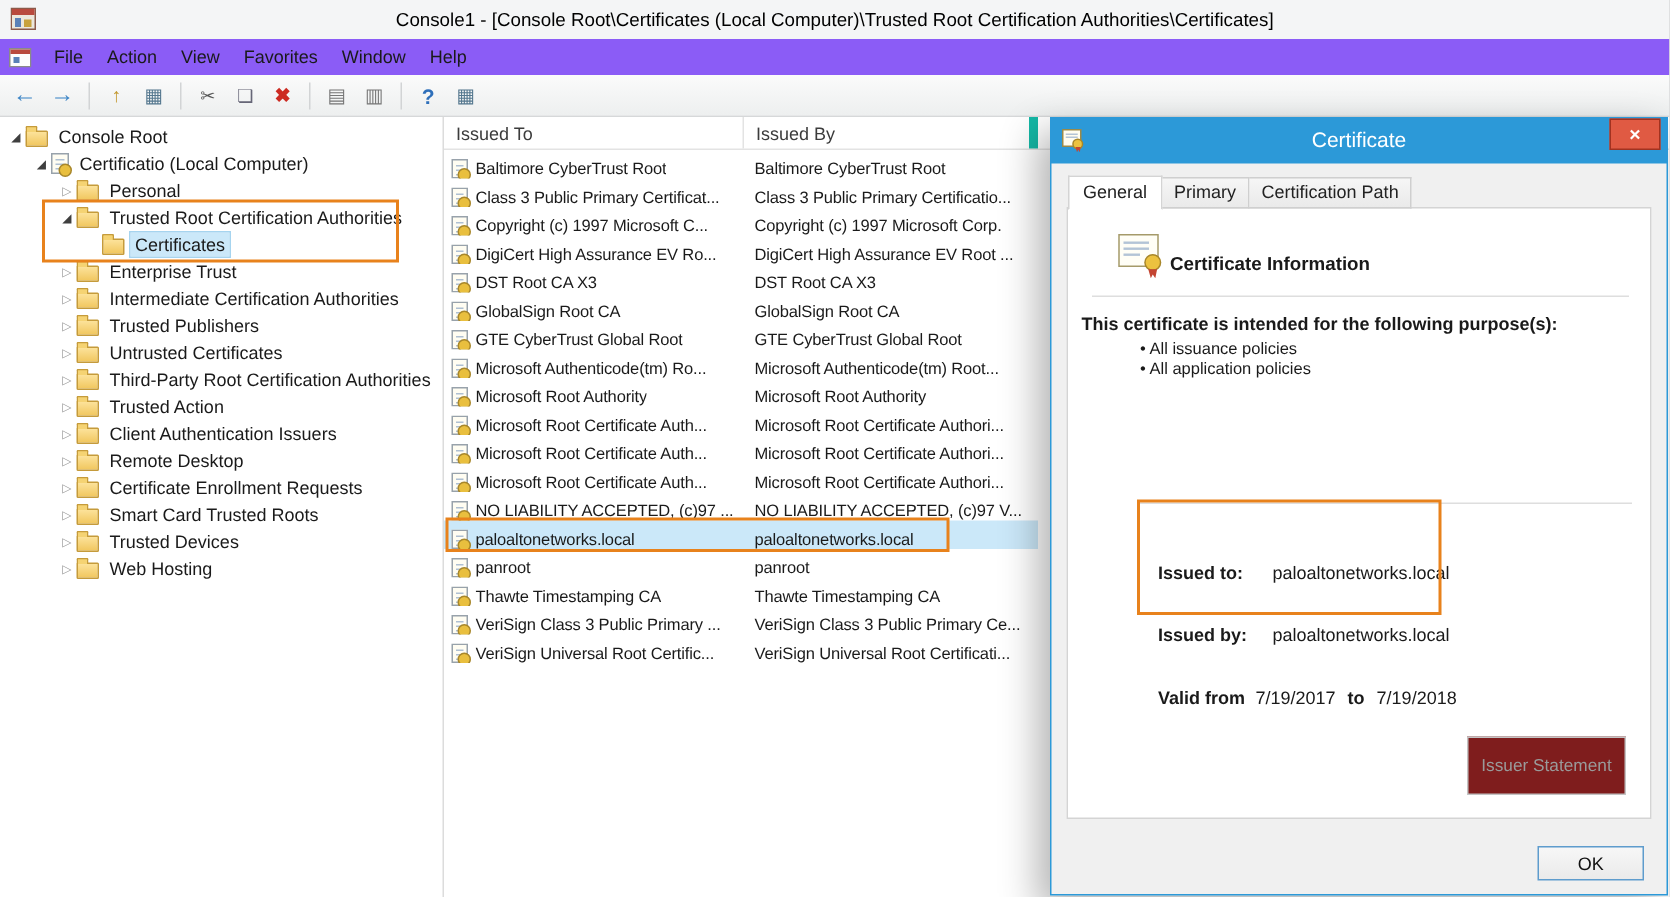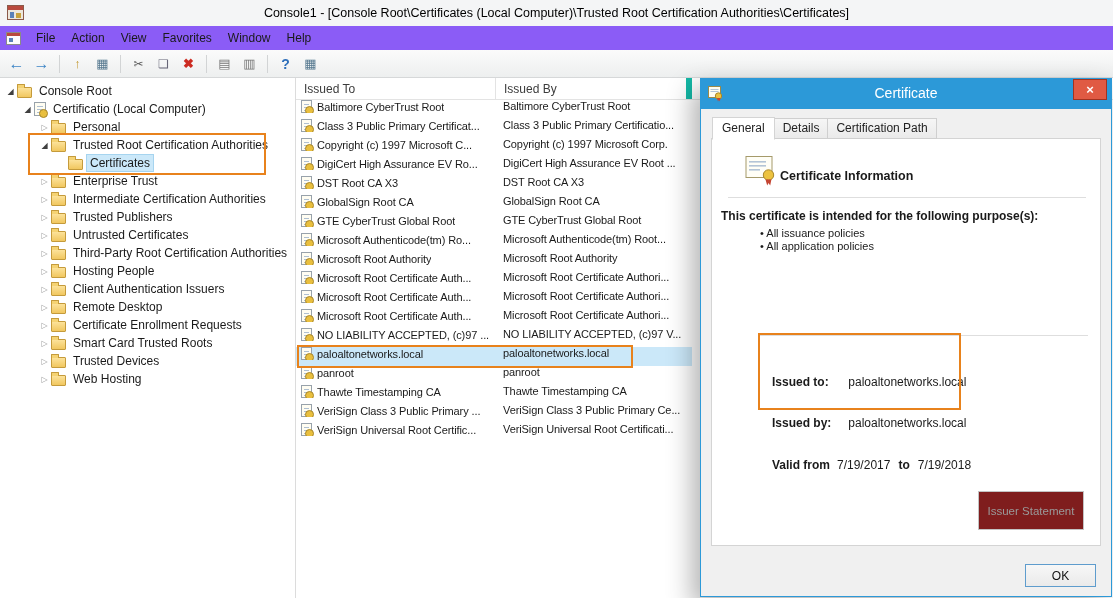--- a/index.html
+++ b/index.html
@@ -51,21 +51,21 @@
   .icon-cert::before { content:""; position:absolute; left:2px; top:3px; right:2px; height:1px;
                  background:#aebfd2; box-shadow:0 3px 0 #aebfd2, 0 6px 0 #aebfd2; }
   .icon-cert::after { content:""; position:absolute; right:-3px; bottom:-3px; width:7px; height:7px;
                  border-radius:50%; background:#e9bf3e; border:1px solid #a8872b; }
   .list-pane { flex:1; position:relative; background:#fff; }
   .list-header { height:22px; display:flex; border-bottom:1px solid #e3e3e3; color:#3c3c3c; }
   .hcol { padding:4px 8px 0; }
   .hcol1 { width:200px; border-right:1px solid #e3e3e3; }
   .hcol2 { width:196px; border-right:6px solid #14b8a6; }
   .rows { position:absolute; top:22px; left:0; }
-  .row { width:396px; height:19px; display:flex; align-items:flex-start; font-size:11px; letter-spacing:-0.1px; }
+  .row { width:396px; height:19px; display:flex; align-items:flex-end; font-size:11px; letter-spacing:-0.1px; }
   .row.selected { background:#cbe8f9; }
   .cell1 { width:200px; flex:none; display:flex; align-items:center; gap:5px; padding-left:5px; overflow:hidden; }
   .cell1 .txt { white-space:nowrap; overflow:hidden; }
   .cell2 { width:196px; flex:none; padding-left:7px; overflow:hidden; white-space:nowrap; }
   .row .icon-cert { width:11px; height:13px; }
   
   .hl { position:absolute; border:2px solid #e8821c; z-index:6; pointer-events:none; }
   #hl-tree { left:28px; top:133px; width:238px; height:42px; }
   #hl-row  { left:297px; top:345px; width:336px; height:23px; }
   
@@ -203,21 +203,21 @@
           <span class="tlabel">Untrusted Certificates</span>
         </div>
         <div class="tree-item" style="padding-left: 38px;">
           <span class="arrow collapsed">▷</span>
           <span class="ticon icon-folder"></span>
           <span class="tlabel">Third-Party Root Certification Authorities</span>
         </div>
         <div class="tree-item" style="padding-left: 38px;">
           <span class="arrow collapsed">▷</span>
           <span class="ticon icon-folder"></span>
-          <span class="tlabel">Hosting People</span>
+          <span class="tlabel">Trusted Action</span>
         </div>
         <div class="tree-item" style="padding-left: 38px;">
           <span class="arrow collapsed">▷</span>
           <span class="ticon icon-folder"></span>
           <span class="tlabel">Client Authentication Issuers</span>
         </div>
         <div class="tree-item" style="padding-left: 38px;">
           <span class="arrow collapsed">▷</span>
           <span class="ticon icon-folder"></span>
           <span class="tlabel">Remote Desktop</span>
@@ -391,21 +391,21 @@
             <line x1="2.5" y1="5.5" x2="10.5" y2="5.5" stroke="#b3c4d6"></line>
             <circle cx="10.5" cy="10" r="3.2" fill="#ecc23f" stroke="#a8872a"></circle>
             <polygon points="9,12 10,15.5 10.9,13.8 11.9,15.5 12.4,12" fill="#c44532"></polygon>
           </svg>
       </span>
       <span class="dlg-title">Certificate</span>
       <span class="dlg-close">×</span>
     </div>
     <div class="tabs" id="tabs">
         <span class="tab active">General</span>
-        <span class="tab">Details</span>
+        <span class="tab">Primary</span>
         <span class="tab">Certification Path</span>
       </div>
 
     <div class="tab-page">
       <span class="cert-big-icon">
         <svg width="34" height="31" viewBox="0 0 34 31">
             <rect x="1" y="1.5" width="26" height="21" fill="#fffef6" stroke="#a59a6a"></rect>
             <rect x="4" y="6" width="17" height="1.6" fill="#b3c4d6"></rect>
             <rect x="4" y="10" width="17" height="1.6" fill="#b3c4d6"></rect>
             <rect x="4" y="14" width="11" height="1.6" fill="#b3c4d6"></rect>

